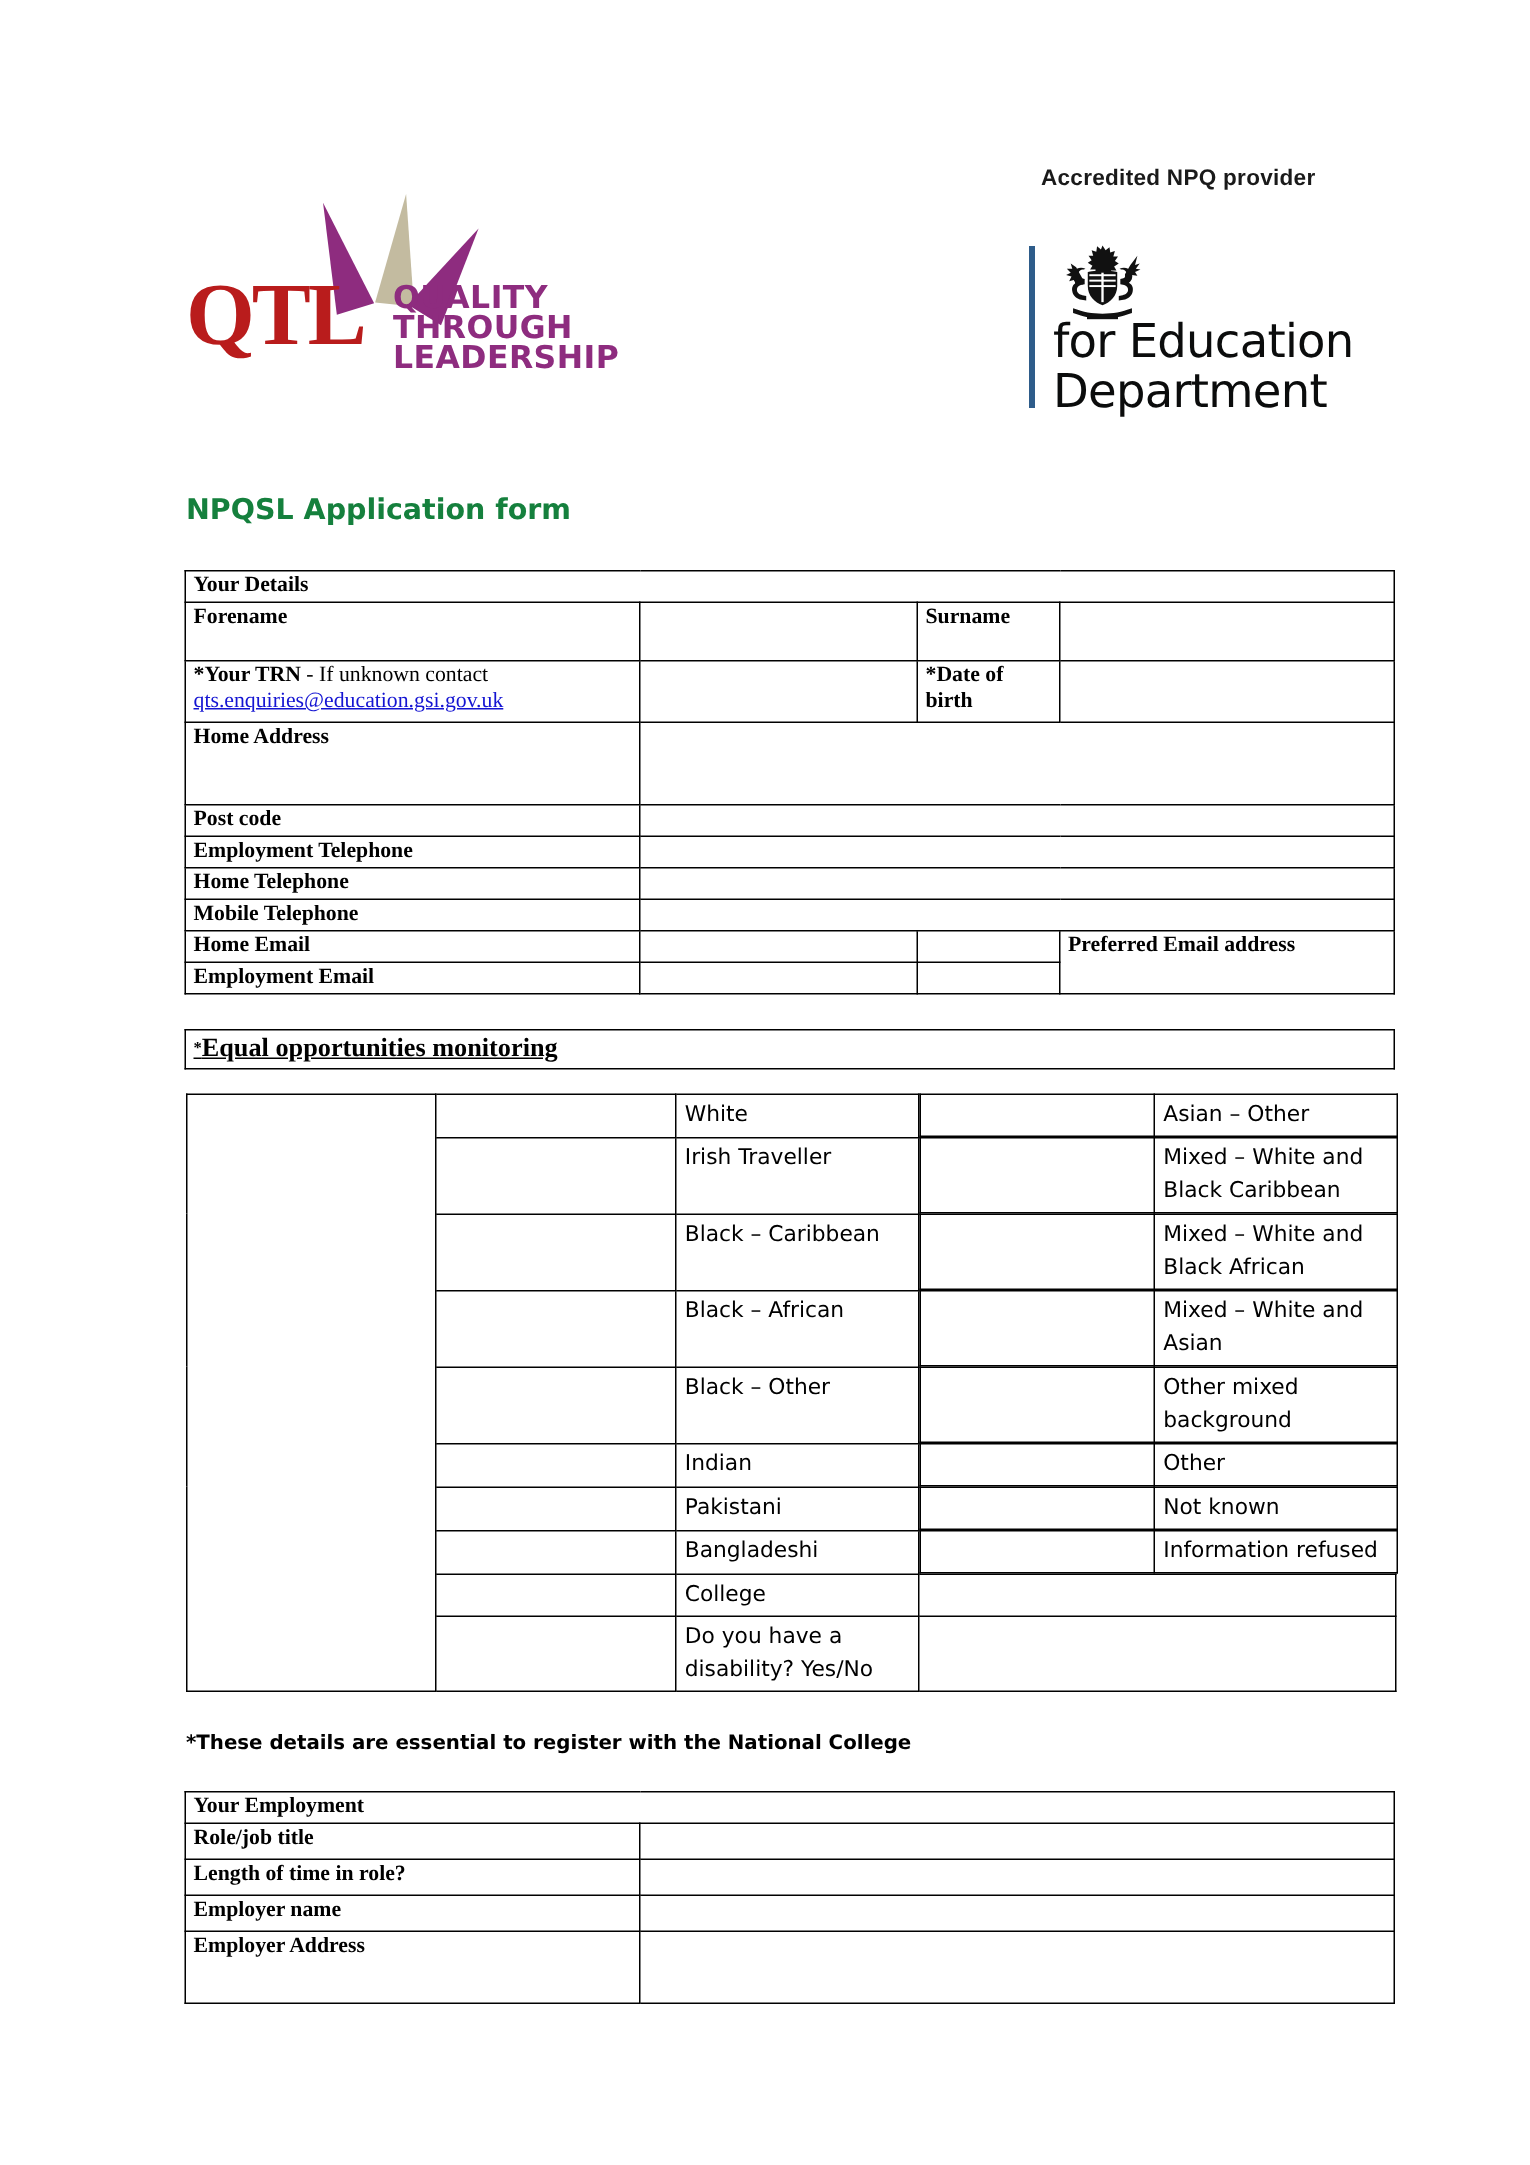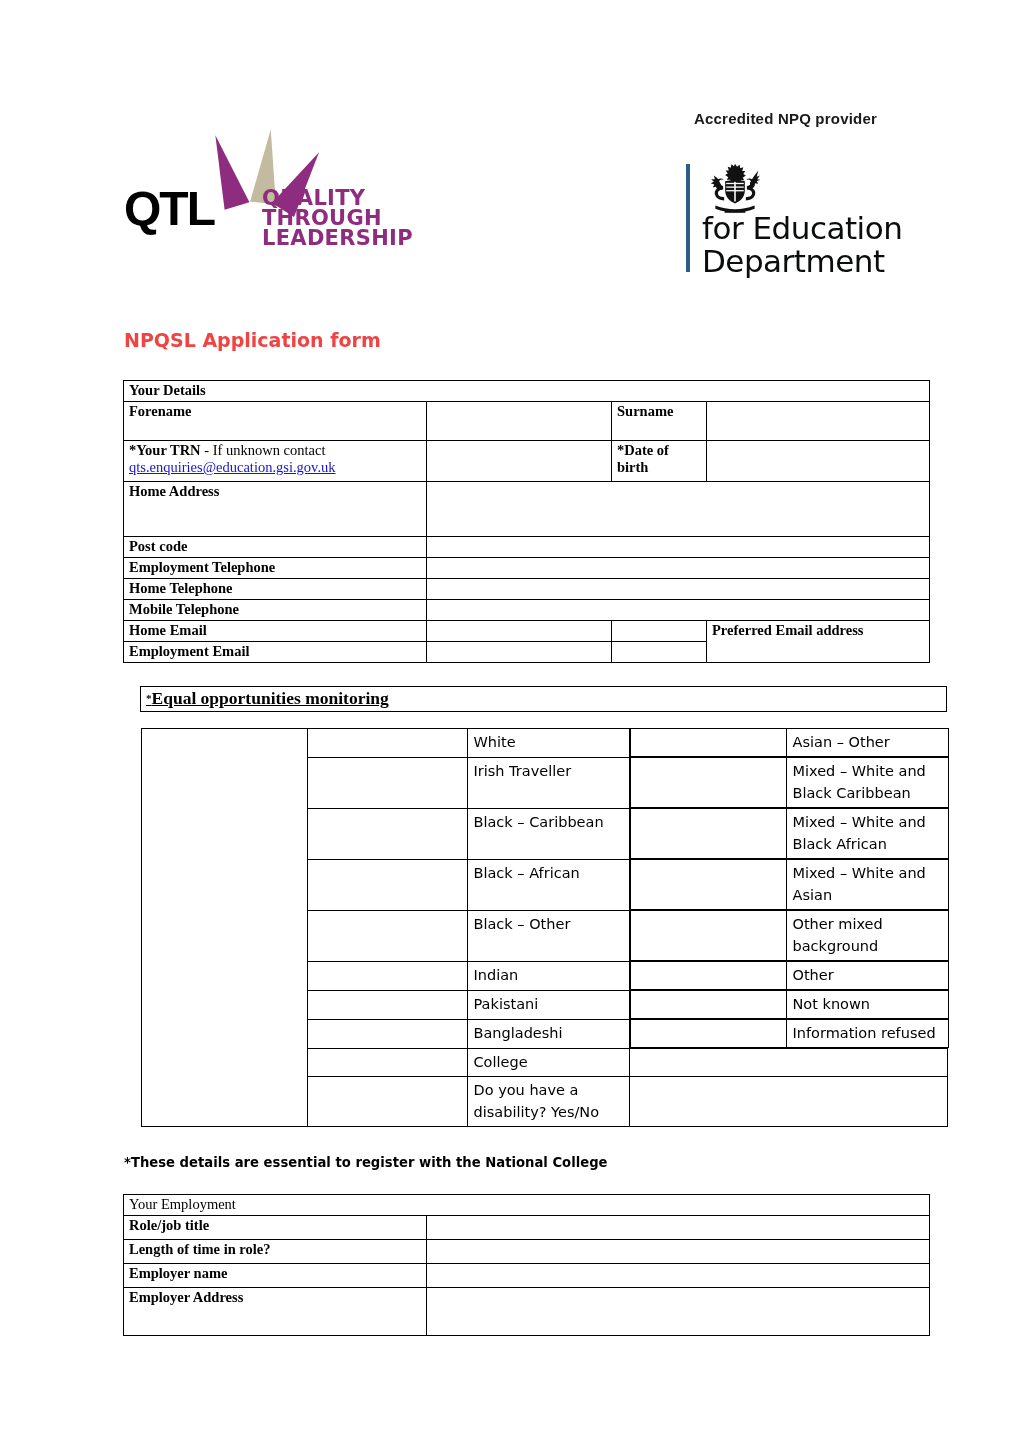--- a/index.html
+++ b/index.html
@@ -51,25 +51,25 @@
   .fan-c {
     left: 58px; top: 14px;
     border-left: 13px solid transparent;
     border-right: 13px solid transparent;
     border-bottom: 68px solid #8E2C7F;
     transform: rotate(32deg);
   }
   .qtl-letters {
     position: absolute;
     left: 0; top: 44px;
-    font-family: Liberation Sans, sans-serif;
-    font-weight: bold;
-    font-size: 48px;
+    font-family: Liberation Serif, serif;
+    font-weight: bold;
+    font-size: 59px;
     line-height: 74px;
-    color: #000000;
+    color: #b91c1c;
     letter-spacing: -2px;
   }
   .qtl-tagline {
     position: absolute;
     left: 138px; top: 60px;
     font-family: "DejaVu Sans", sans-serif;
     font-weight: bold;
     font-size: 21px;
     line-height: 20px;
     color: #8E2C7F;
@@ -105,21 +105,21 @@
     white-space: nowrap;
   }
 
   
   .doc-title {
     position: absolute;
     left: 124px; top: 329px;
     font-family: "DejaVu Sans", sans-serif;
     font-weight: bold;
     font-size: 19px;
-    color: #ef4444;
+    color: #15803d;
   }
 
   table.frm {
     border-collapse: collapse;
     table-layout: fixed;
     position: absolute;
     background: #fff;
   }
   table.frm td {
     border: 1.5px solid #000;
@@ -134,21 +134,21 @@
   td.blank { }
 
   .sec-head {
     font-family: "Liberation Serif", serif;
     font-weight: bold;
     font-size: 20px;
     line-height: 23px;
   }
   .sec-head-sans {
     font-family: "DejaVu Sans", sans-serif;
-    font-weight: normal;
+    font-weight: bold;
     font-size: 17px;
     line-height: 22px;
   }
 
   .link {
     color: #1414d2;
     text-decoration: underline;
   }
   .reg { font-weight: normal; }
 
@@ -305,21 +305,21 @@
         <td class="lbl" rowspan="2">Preferred Email address</td>
       </tr>
       <tr>
         <td class="lbl" style="height:21px;">Employment Email</td>
         <td class="blank"></td>
         <td class="blank"></td>
       </tr>
     </tbody>
   </table>
 
-  <table class="frm" style="left:140px; top:686px; width:806px;">
+  <table class="frm" style="left:123px; top:686px; width:806px;">
     <colgroup>
         <col style="width:806px">
       </colgroup>
     <tbody>
       <tr>
         <td>
           <span class="eo-head"><span class="eo-star">*</span><span>Equal opportunities monitoring</span></span>
         </td>
       </tr>
       <tr>

